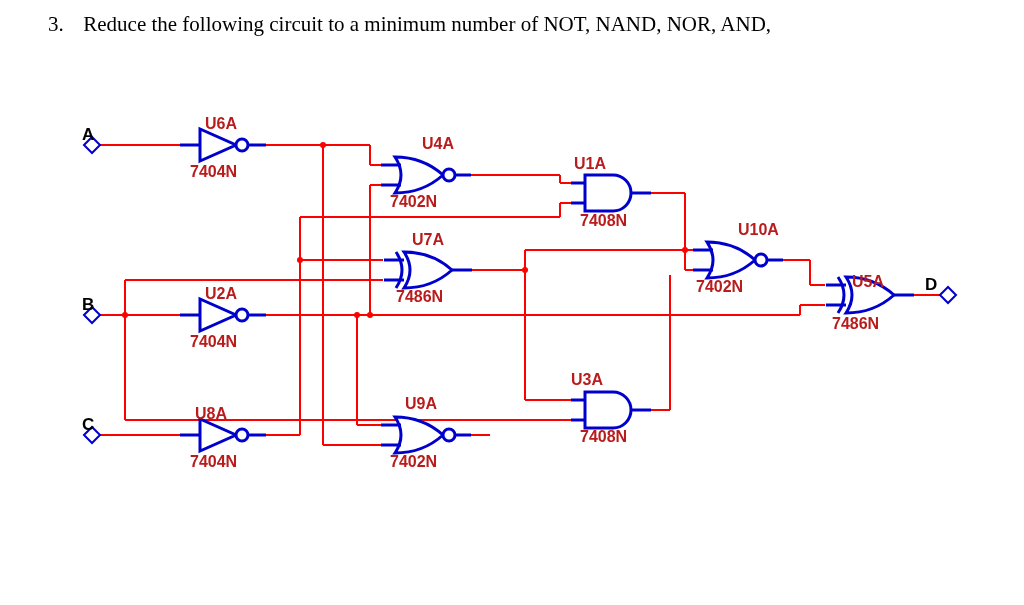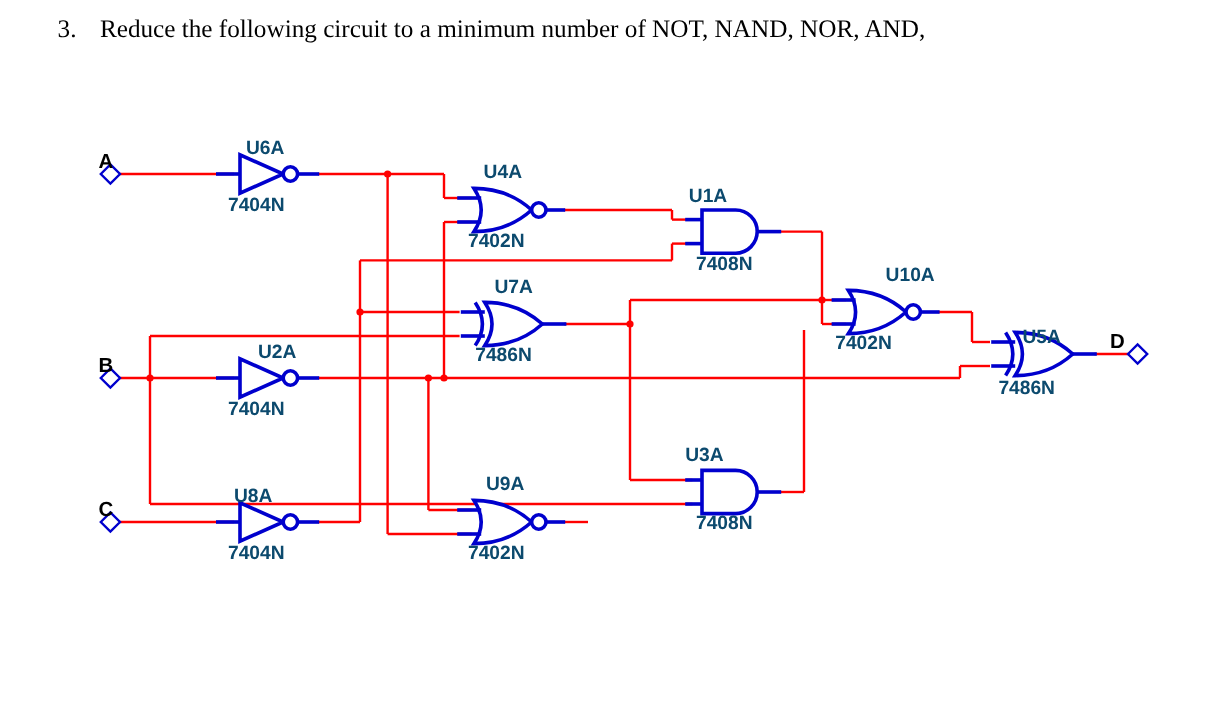--- a/index.html
+++ b/index.html
@@ -1,21 +1,21 @@
 <!DOCTYPE html>
 <html><head>
 <meta charset="utf-8">
 <style>
   html,body{margin:0;padding:0;background:#fff;font-family:"Times New Roman",serif}
   .page{position:relative;width:948px;height:605px}
   .question{position:absolute;left:48px;top:10px;font-size:21px;color:#000;line-height:1.35}
   .qnum{display:inline-block;width:30px}
   .schematic{position:absolute;left:70px;top:115px;width:900px;height:450px}
   .schematic svg{position:absolute;left:0;top:0}
-  .lbl{position:absolute;font:700 16px Arial,Helvetica,sans-serif;color:#0c4a6e;white-space:nowrap}
+  .lbl{position:absolute;font:700 16px Arial,Helvetica,sans-serif;color:#b91c1c;white-space:nowrap}
   .pinlbl{position:absolute;font:700 17px Arial,Helvetica,sans-serif;color:#000}
 </style>
 </head>
 <body>
 
 <div class="page">
 
   <div class="question">
     <span class="qnum">3.</span>
     <span>Reduce the following circuit to a minimum number of NOT, NAND, NOR, AND,</span><br>
@@ -160,26 +160,26 @@
       <use href="#g-xor" x="772" y="180"></use>
     </svg>
 
     <div class="pinlbl" style="left:12px;top:10px">A</div>
     <div class="pinlbl" style="left:12px;top:180px">B</div>
     <div class="pinlbl" style="left:12px;top:300px">C</div>
     <div class="pinlbl" style="left:855px;top:160px">D</div>
 
     <div class="lbl" style="left:135px;top:0px">U6A</div>
     <div class="lbl" style="left:120px;top:48px">7404N</div>
-    <div class="lbl" style="left:145px;top:170px">U2A</div>
+    <div class="lbl" style="left:135px;top:170px">U2A</div>
     <div class="lbl" style="left:120px;top:218px">7404N</div>
     <div class="lbl" style="left:125px;top:290px">U8A</div>
     <div class="lbl" style="left:120px;top:338px">7404N</div>
 
-    <div class="lbl" style="left:333px;top:20px">U4A</div>
+    <div class="lbl" style="left:352px;top:20px">U4A</div>
     <div class="lbl" style="left:320px;top:78px">7402N</div>
     <div class="lbl" style="left:342px;top:116px">U7A</div>
     <div class="lbl" style="left:326px;top:173px">7486N</div>
     <div class="lbl" style="left:335px;top:280px">U9A</div>
     <div class="lbl" style="left:320px;top:338px">7402N</div>
 
     <div class="lbl" style="left:504px;top:40px">U1A</div>
     <div class="lbl" style="left:510px;top:97px">7408N</div>
     <div class="lbl" style="left:501px;top:256px">U3A</div>
     <div class="lbl" style="left:510px;top:313px">7408N</div>

